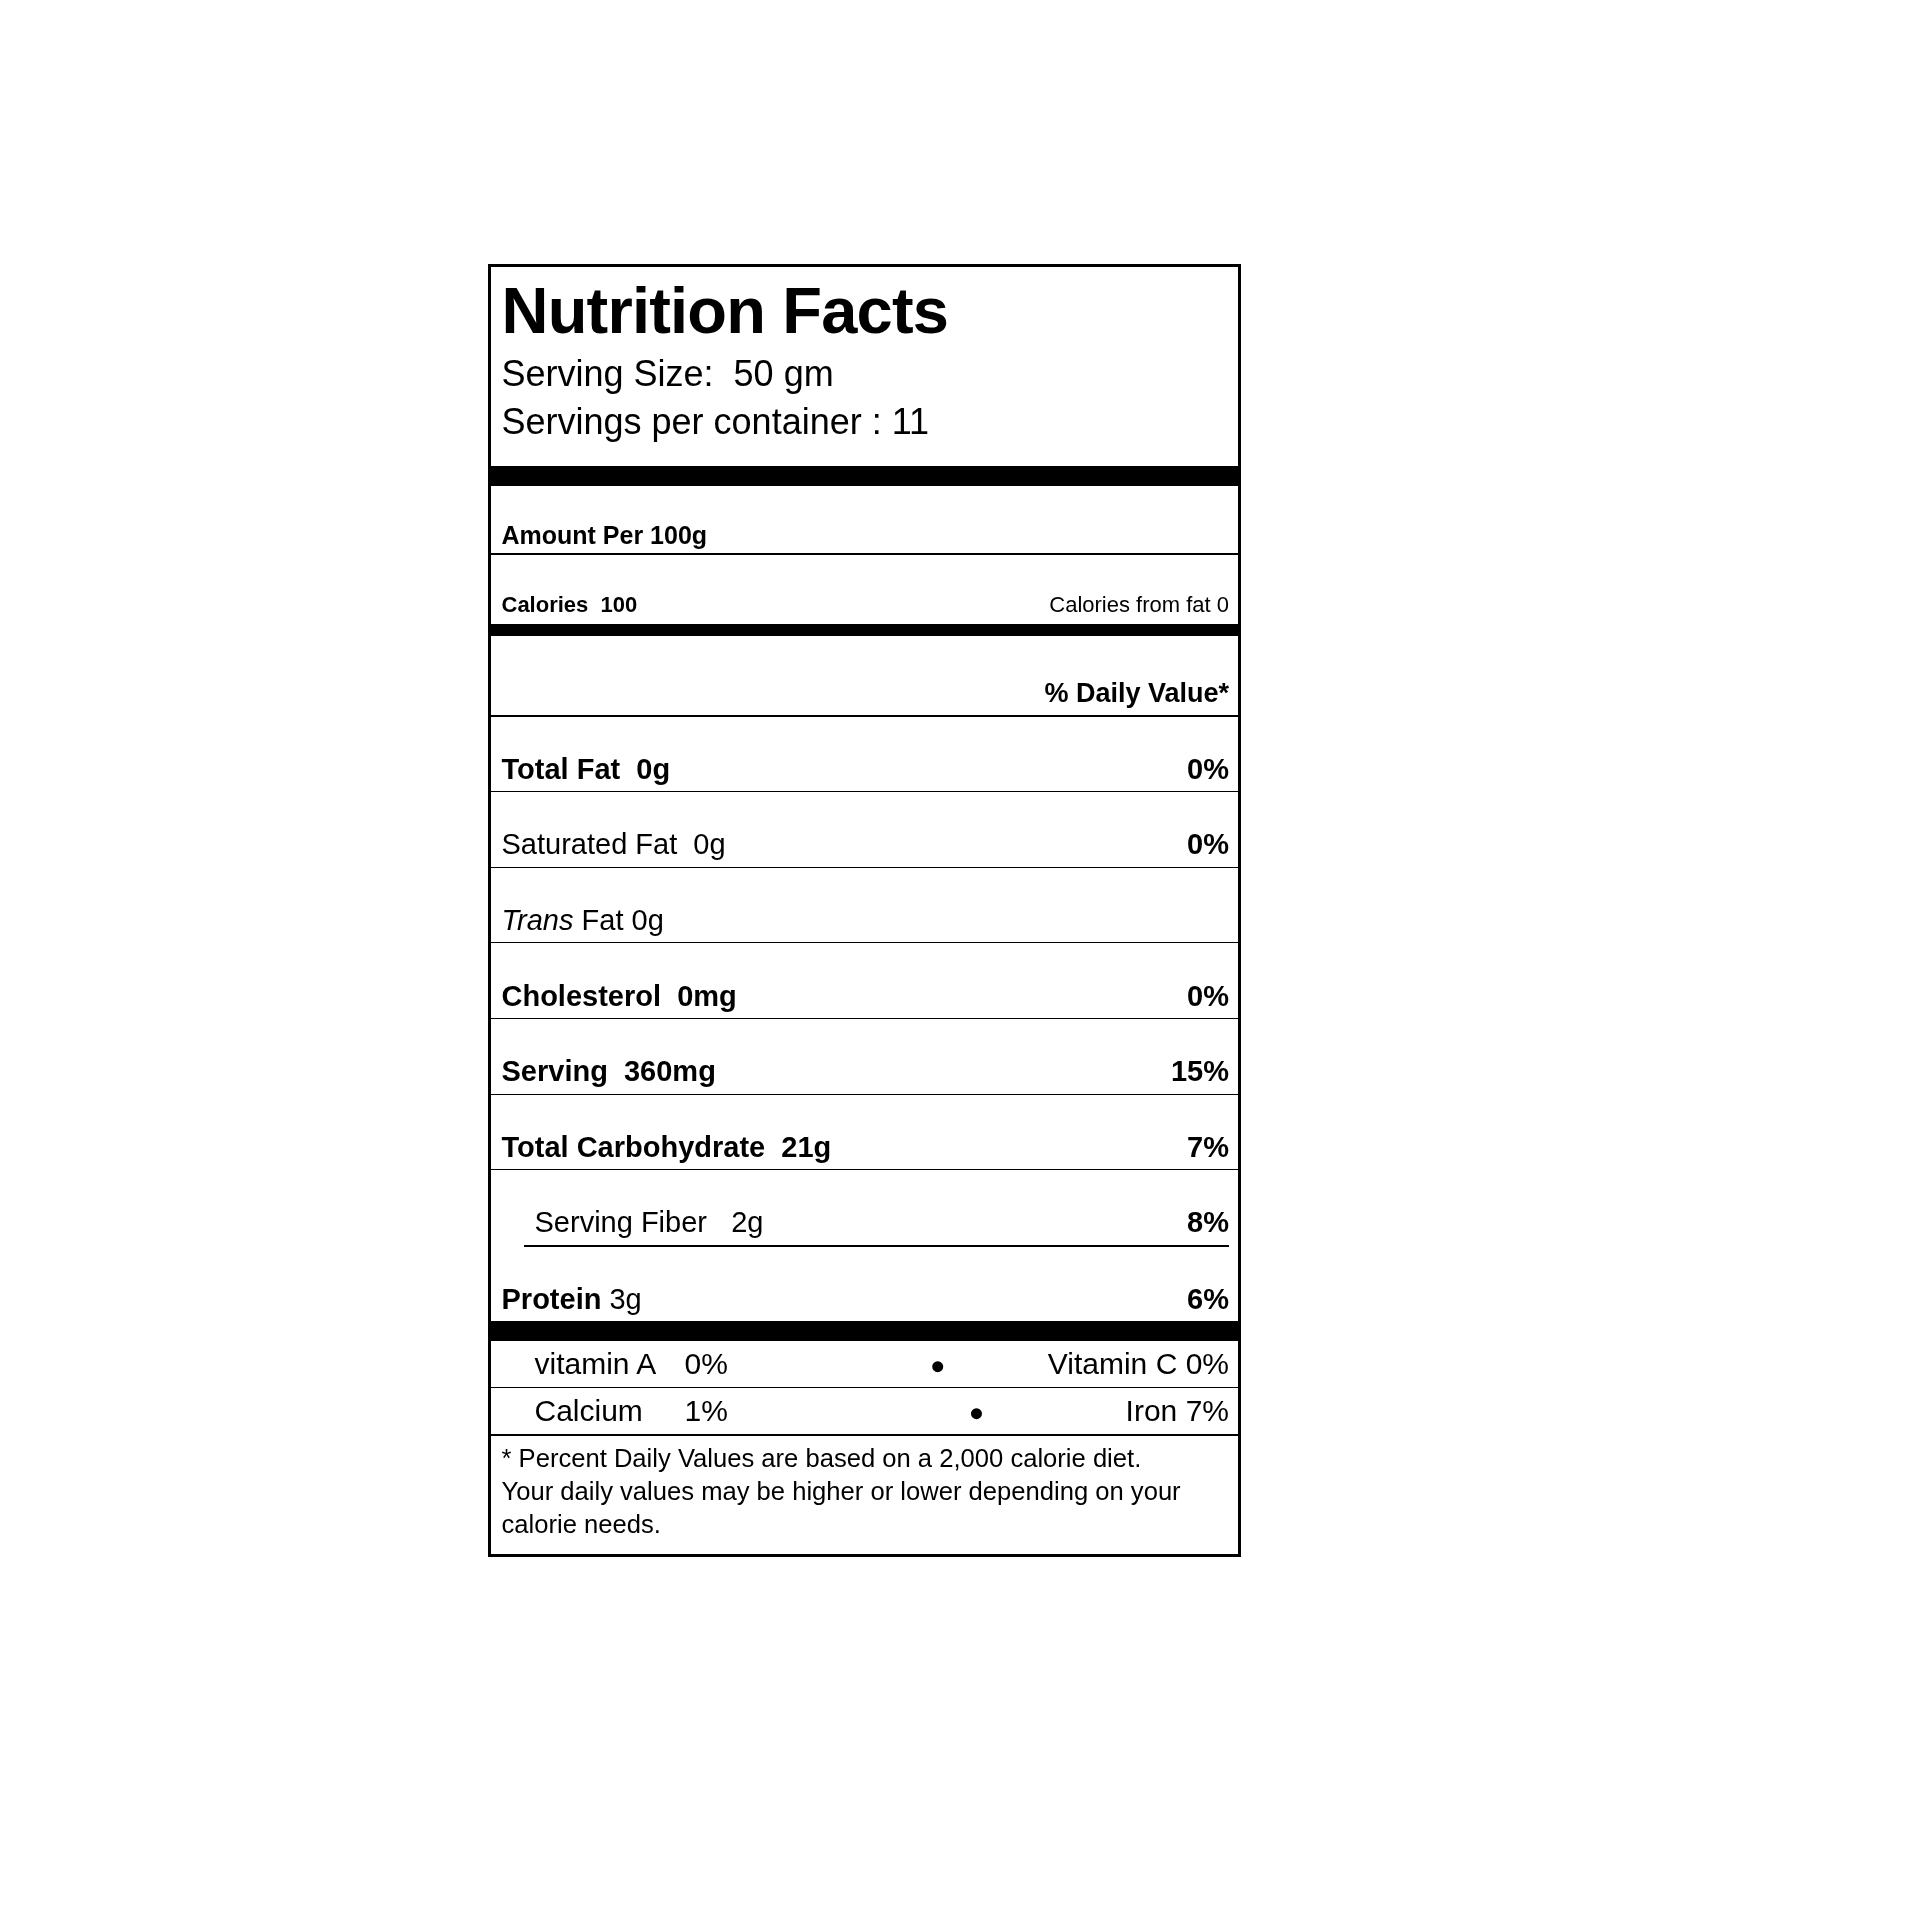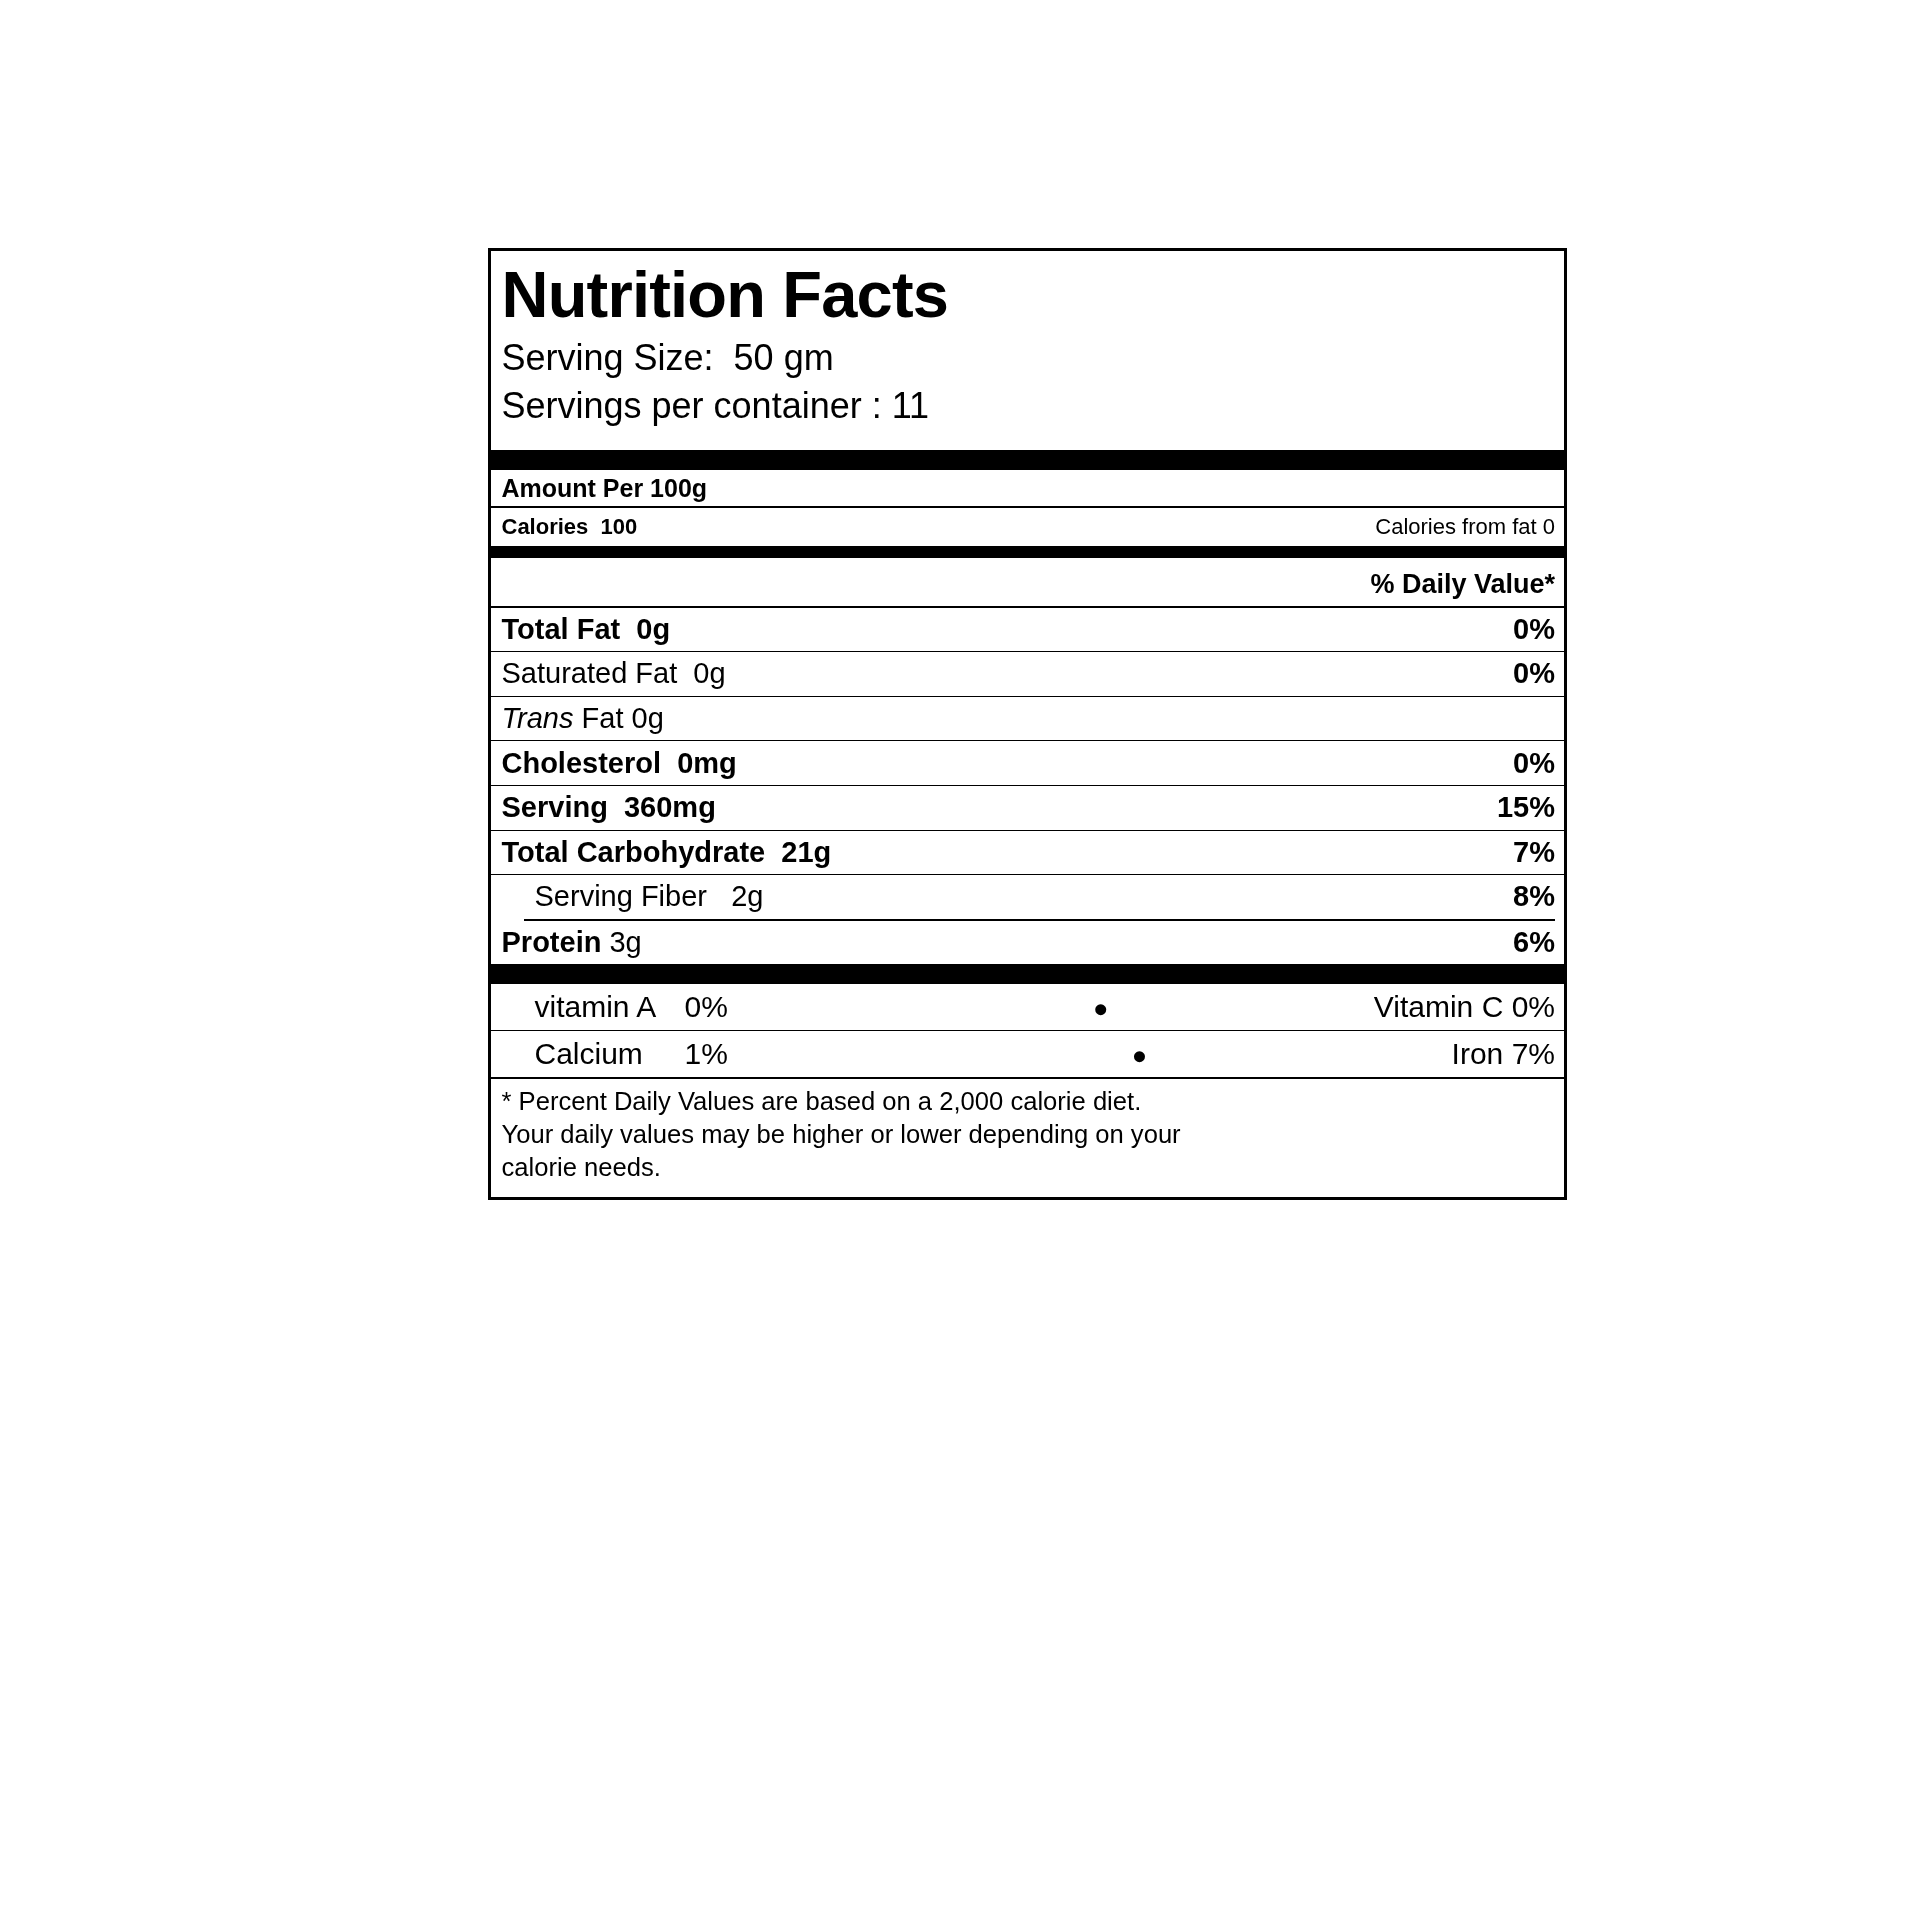--- a/index.html
+++ b/index.html
@@ -11,22 +11,22 @@
     width: 1924px;
     height: 1924px;
     font-family: "Liberation Sans", sans-serif;
     color: #000000;
     position: relative;
   }
 
   #label {
     position: absolute;
     left: 488px;
-    top: 248px;
-    width: 1079px;
+    top: 264px;
+    width: 753px;
     border: 3.8px solid #000000;
     box-sizing: border-box;
     background: #ffffff;
   }
 
   .pad {
     padding-left: 10.5px;
     padding-right: 9px;
   }
 
@@ -66,20 +66,21 @@
   }
 
   .row {
     display: flex;
     justify-content: space-between;
     align-items: center;
     font-size: 29px;
     padding-top: 5.3px;
     padding-bottom: 5.3px;
     white-space: pre;
+    margin-top: 31px;
   }
 
   .row.amount {
     font-size: 25px;
     font-weight: bold;
     padding-top: 4.5px;
     padding-bottom: 3px;
   }
 
   .row.calories {

